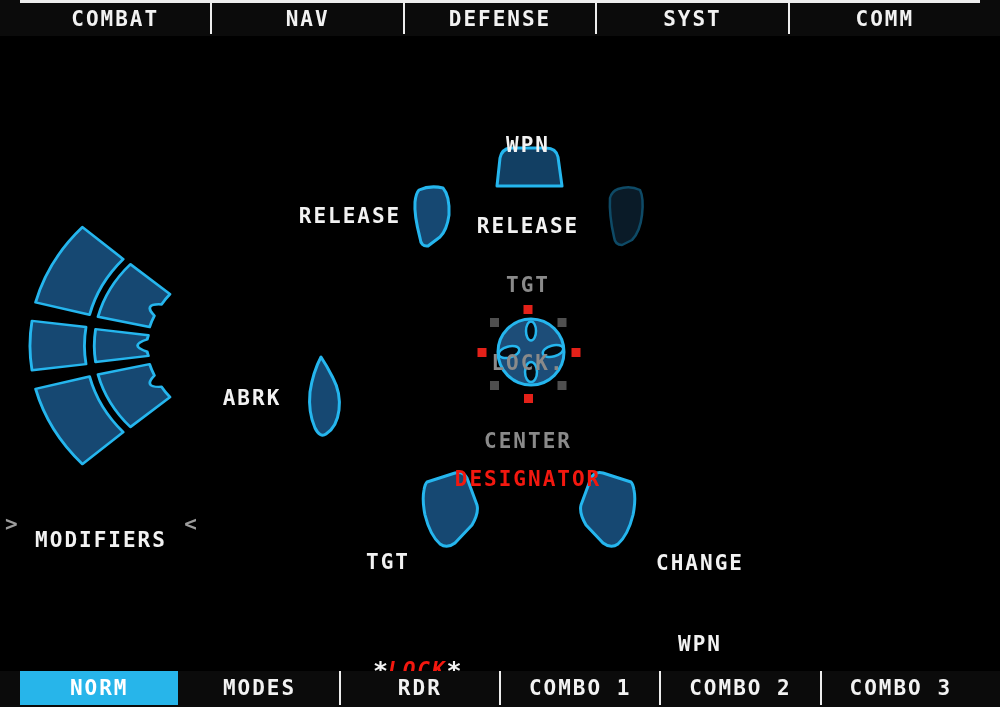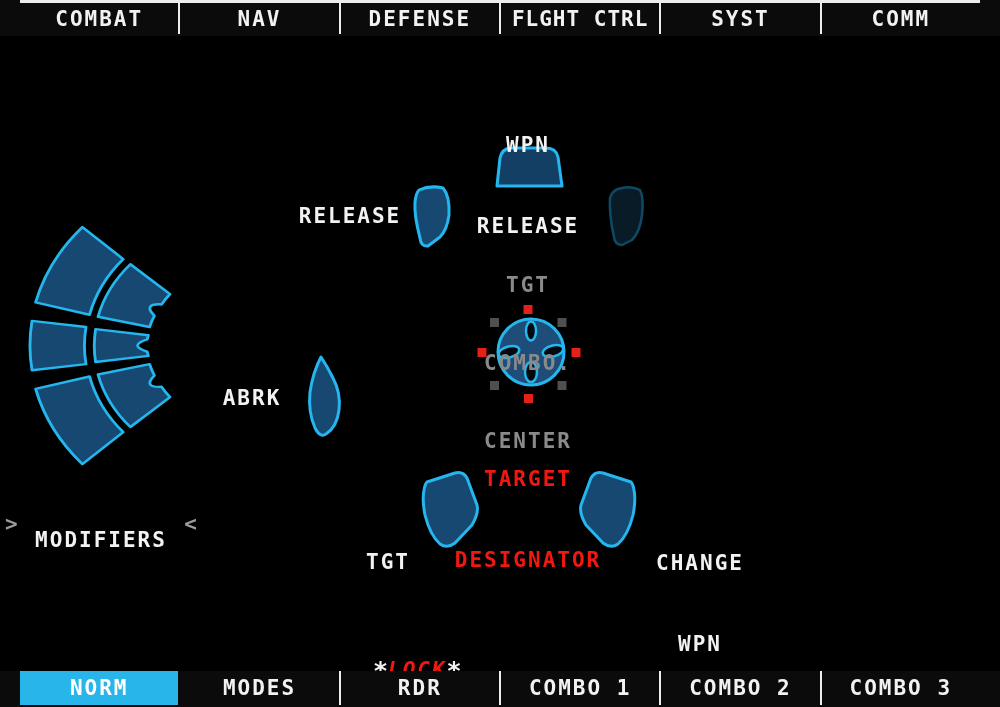--- a/index.html
+++ b/index.html
@@ -33,21 +33,20 @@
   .mods-label{font-size:21px;letter-spacing:2px;line-height:27px;color:#f2f2f2;margin-top:32px;}
 </style>
 </head>
 <body>
 
 <div class="bar top">
   <div class="tabstrip">
     <div class="tab">COMBAT</div>
     <div class="tab">NAV</div>
     <div class="tab">DEFENSE</div>
-    <div class="tab squeeze">FLGHT CTRL</div>
     <div class="tab">SYST</div>
     <div class="tab">COMM</div>
   </div>
 </div>
 
 <svg id="shapes" viewBox="0 0 1000 707">
 
   <g transform="translate(-10,222) scale(1.2,1.03)" fill="#164872" stroke="#25b6ee" stroke-width="2.4" stroke-linejoin="round" stroke-linecap="round">
     <path d="M 77,5 A 172,172 0 0 0 38,78 L 83,90 A 126,126 0 0 1 111,36 Z"></path>
     <path d="M 35,96 A 172,172 0 0 0 35,144 L 80,138 A 126,126 0 0 1 80,102 Z"></path>
@@ -94,26 +93,25 @@
 
 <div class="lbl" style="left:428px;top:78px;width:200px;">
   <div>WPN</div>
   <div>RELEASE</div>
 </div>
 
 <div class="lbl" style="left:270px;top:203px;width:160px;">RELEASE</div>
 
 <div class="lbl gray" style="left:428px;top:220px;width:200px;line-height:26px;">
   <div>TGT</div>
-  <div>COMBO.</div>
+  <div>LOCK.</div>
   <div>CENTER</div>
 </div>
 
 <div class="lbl red" style="left:408px;top:412px;width:240px;">
-  <div>TARGET</div>
   <div>DESIGNATOR</div>
 </div>
 
 <div class="lbl" style="left:182px;top:385px;width:140px;">ABRK</div>
 
 <div class="mods-row">
   <span class="chev">&gt;</span>
   <span class="mods-label">MODIFIERS</span>
   <span class="chev">&lt;</span>
 </div>

